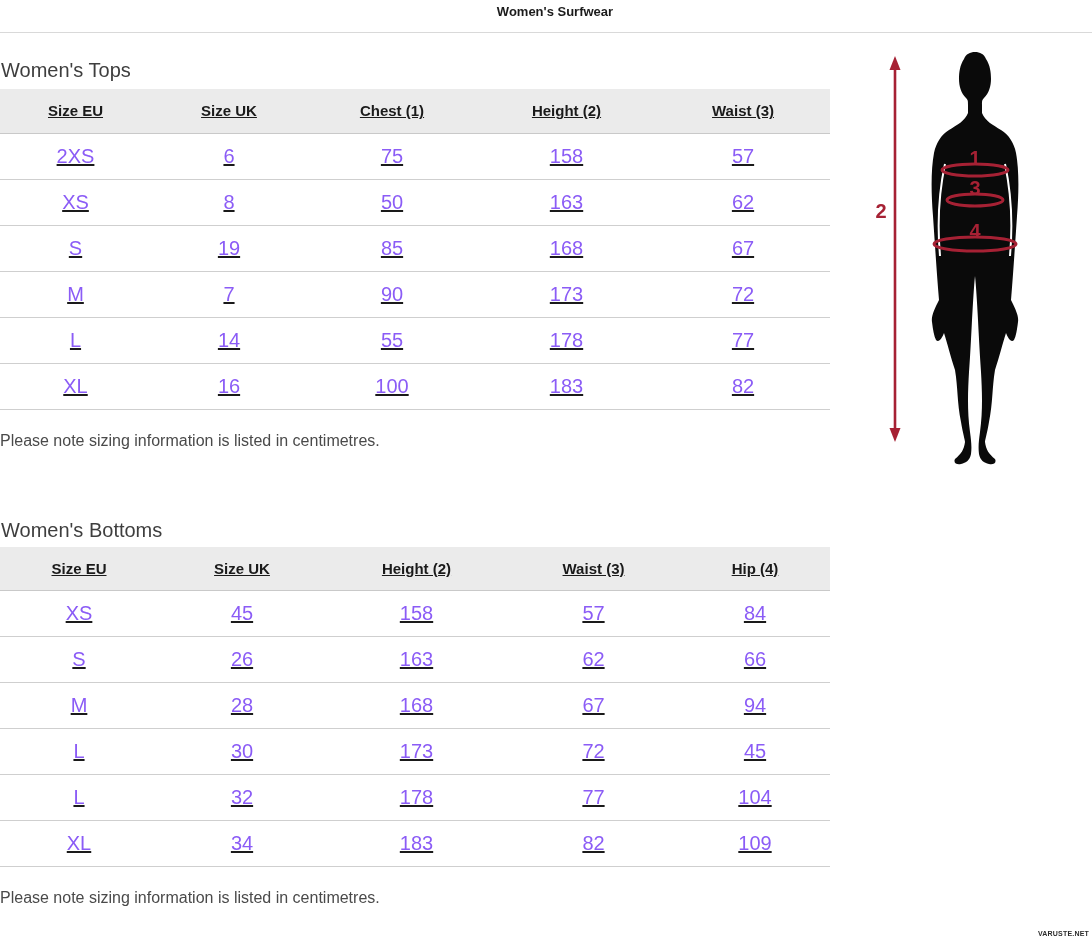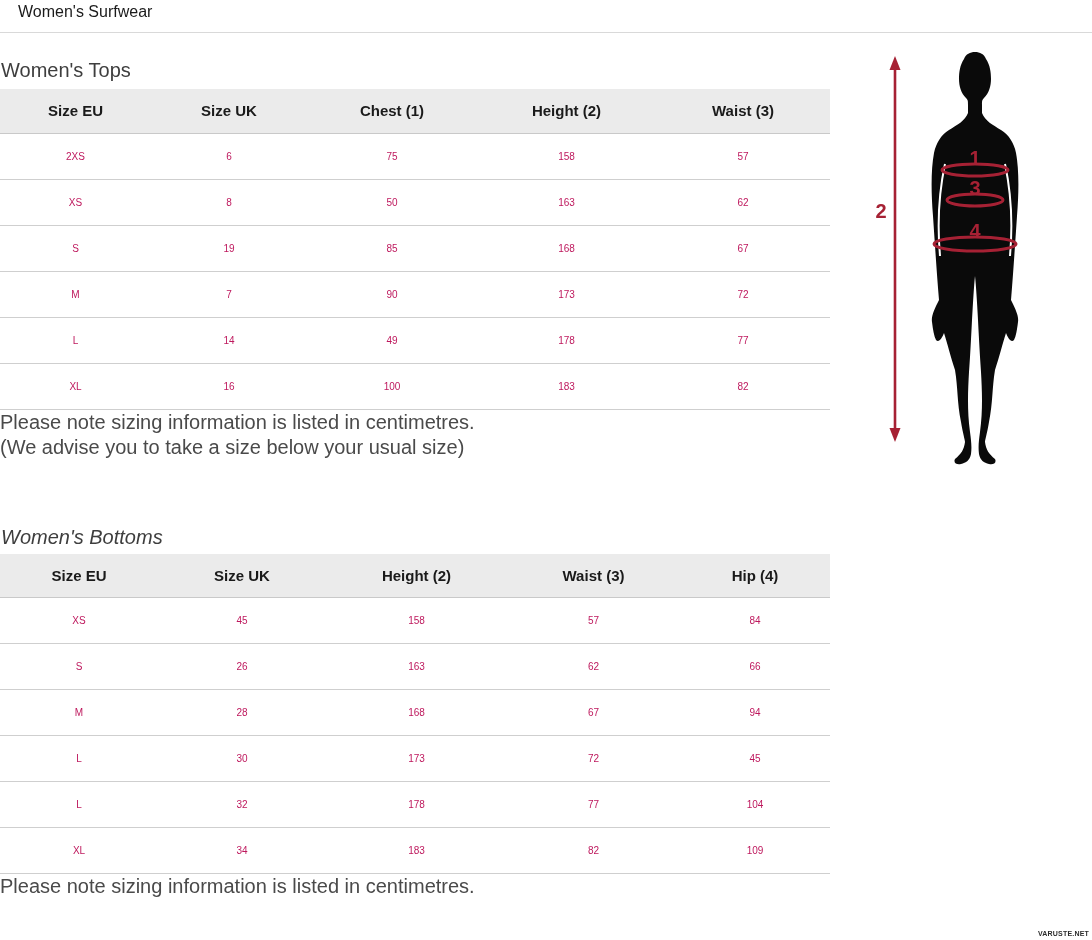--- a/index.html
+++ b/index.html
@@ -9,71 +9,74 @@
     font-family: "Liberation Sans", "DejaVu Sans", sans-serif;
     position: relative;
     overflow: hidden;
     color: #1a1a1a;
   }
   .page-header {
     padding: 3px 0 11px 18px;
     border-bottom: 1px solid #d9d9d9;
   }
   .page-header h1 {
-    font-size: 16px;
-    font-weight: normal;
+    font-size: 13px;
+    font-weight: bold;
     color: #1b1b1b;
     line-height: 18px;
+    text-align: center;
   }
   .content { position: relative; }
   .section-heading {
     font-size: 20px;
     font-weight: 400;
     color: #3e3e3e;
     line-height: 21px;
     margin: 27px 0 8px 1px;
   }
-  .section-heading.bottoms { margin-top: 67px; margin-bottom: 6px; font-style: italic; }
+  .section-heading.bottoms { margin-top: 67px; margin-bottom: 6px; }
   table {
     border-collapse: collapse;
     width: 830px;
     table-layout: fixed;
+    text-decoration: underline;
   }
   thead th {
     background: #ebebeb;
     height: 44px;
     font-size: 15px;
     font-weight: bold;
     color: #1a1a1a;
     text-align: center;
     vertical-align: middle;
     border-bottom: 1px solid #c9c9c9;
     padding: 0;
   }
   tbody td {
     height: 46px;
-    font-size: 10px;
-    color: #be185d;
+    font-size: 20px;
+    color: #8b5cf6;
     text-align: center;
     vertical-align: middle;
     border-bottom: 1px solid #cfcfcf;
     padding: 0;
   }
   .t-tops th:nth-child(1) { width: 151px; }
   .t-tops th:nth-child(2) { width: 156px; }
   .t-tops th:nth-child(3) { width: 170px; }
   .t-tops th:nth-child(4) { width: 179px; }
   .t-tops th:nth-child(5) { width: 174px; }
   .t-bottoms th:nth-child(1) { width: 158px; }
   .t-bottoms th:nth-child(2) { width: 168px; }
   .t-bottoms th:nth-child(3) { width: 181px; }
   .t-bottoms th:nth-child(4) { width: 173px; }
   .t-bottoms th:nth-child(5) { width: 150px; text-align: center; }
   .notes {
-    font-size: 20px;
+    margin-top: 18px;
+    font-size: 16px;
     line-height: 25px;
     color: #4a4a4a;
   }
   .size-figure {
     position: absolute;
     left: 865px;
     top: 50px;
     width: 200px;
     height: 415px;
   }
@@ -138,37 +141,36 @@
         <tr>
           <td>M</td>
           <td>7</td>
           <td>90</td>
           <td>173</td>
           <td>72</td>
         </tr>
         <tr>
           <td>L</td>
           <td>14</td>
-          <td>49</td>
+          <td>55</td>
           <td>178</td>
           <td>77</td>
         </tr>
         <tr>
           <td>XL</td>
           <td>16</td>
           <td>100</td>
           <td>183</td>
           <td>82</td>
         </tr>
       </tbody>
   </table>
 
   <div class="notes">
     <div>Please note sizing information is listed in centimetres.</div>
-    <div>(We advise you to take a size below your usual size)</div>
   </div>
 
   <h2 class="section-heading bottoms">Women's Bottoms</h2>
 
   <table class="t-bottoms">
     <thead>
       <tr>
           <th>Size EU</th>
           <th>Size UK</th>
           <th>Height (2)</th>

